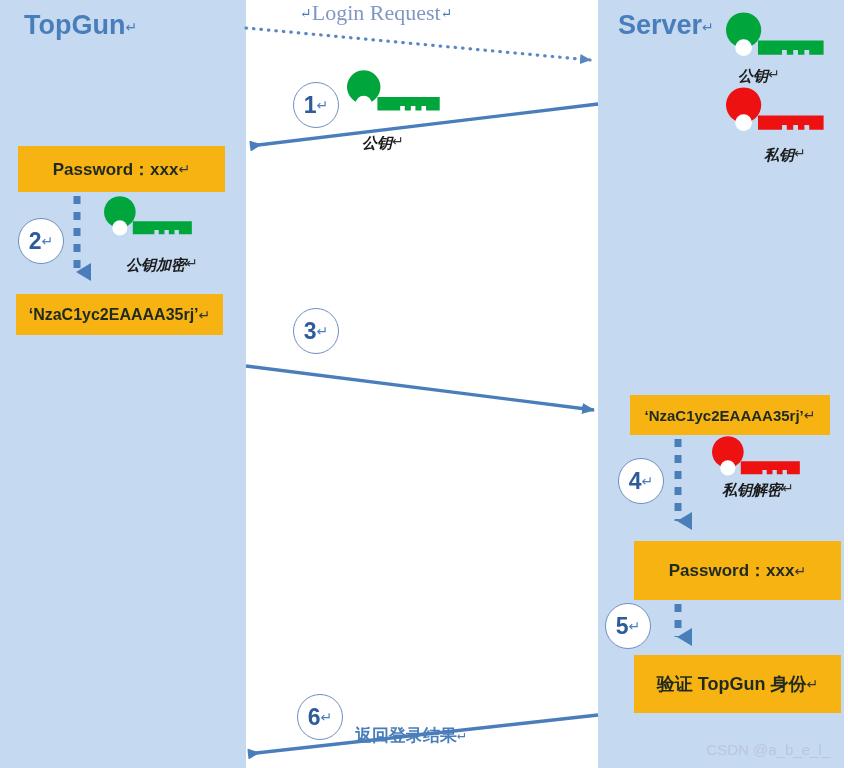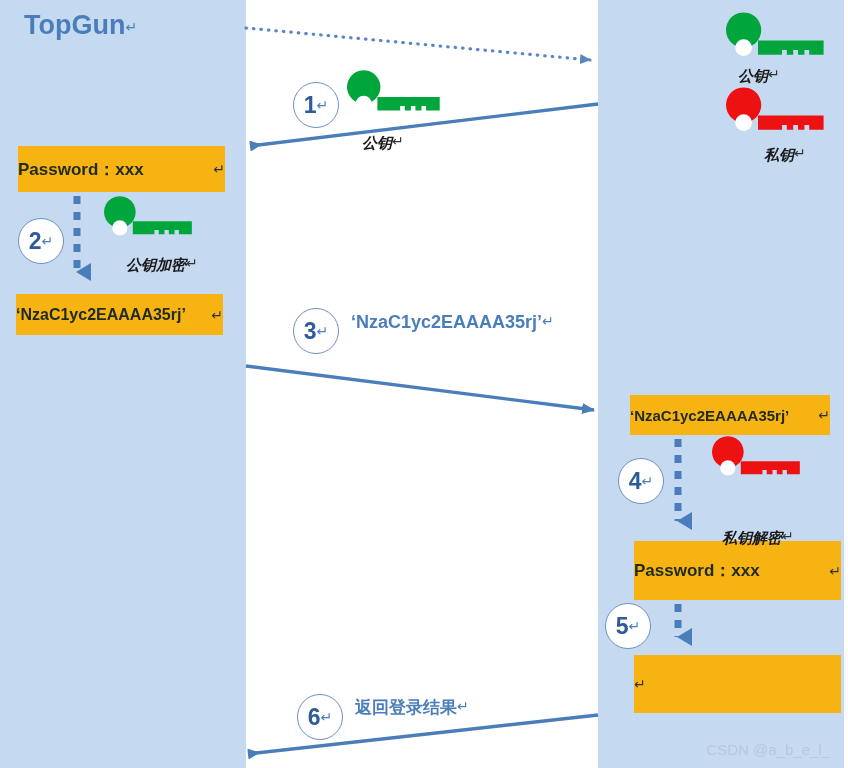--- a/index.html
+++ b/index.html
@@ -43,21 +43,21 @@
     vertical-align: 2px;
   }
   .pilcrow-dark { color: #333; }
 
   
   .obox {
     position: absolute;
     background: #f6b312;
     display: flex;
     align-items: center;
-    justify-content: space-between;
+    justify-content: center;
     color: #1f2a20;
     font-weight: bold;
     white-space: nowrap;
     box-sizing: border-box;
   }
   .obox .lbl { display: inline-block; }
 
   #box-pw-left   { left: 18px;  top: 146px; width: 207px; height: 46px;  font-size: 17px; }
   #box-ct-left   { left: 16px;  top: 294px; width: 207px; height: 41px;  font-size: 16px; }
   #box-ct-right  { left: 630px; top: 395px; width: 200px; height: 40px;  font-size: 15px; }
@@ -93,32 +93,32 @@
     font-family: "DejaVu Sans", "Liberation Sans", sans-serif;
     font-weight: bold;
     color: #1a1a1a;
     white-space: nowrap;
     font-style: italic;
   }
   #lbl-pub-server  { left: 738px; top: 66px;  font-size: 15px; }
   #lbl-priv-server { left: 764px; top: 145px; font-size: 15px; }
   #lbl-pub-arrow   { left: 362px; top: 133px; font-size: 15px; }
   #lbl-pub-enc     { left: 126px; top: 255px; font-size: 15px; }
-  #lbl-priv-dec    { left: 722px; top: 528px; font-size: 15px; }
+  #lbl-priv-dec    { left: 722px; top: 480px; font-size: 15px; }
 
   .blue-label {
     position: absolute;
     color: #4a7ebb;
     font-weight: bold;
     white-space: nowrap;
   }
   #lbl-ct-mid   { left: 351px; top: 312px; font-size: 18px;
                   font-family: "Liberation Sans", sans-serif; }
-  #lbl-result   { left: 355px; top: 696px; font-size: 17px;
-                  font-family: Liberation Serif, serif; }
+  #lbl-result   { left: 355px; top: 724px; font-size: 17px;
+                  font-family: Liberation Mono, monospace; }
 
   #lbl-login-request {
     position: absolute;
     left: 300px; top: 0px;
     font-family: "Liberation Serif", "DejaVu Serif", serif;
     font-size: 22px;
     color: #8097c4;
     white-space: nowrap;
   }
 
@@ -142,20 +142,23 @@
 </head>
 <body>
 
 <div id="canvas">
 
   <div class="panel" id="panel-left"></div>
   <div class="panel" id="panel-right"></div>
 
   <div class="actor-title" id="title-topgun">
     <span>TopGun</span><span class="pilcrow">↵</span>
+  </div>
+  <div class="actor-title" id="title-server">
+    <span>Server</span><span class="pilcrow">↵</span>
   </div>
 
   <svg id="overlay" viewBox="0 0 848 768">
     <defs>
       <marker id="ah-left" markerWidth="14" markerHeight="11" refX="12" refY="5.5" orient="auto-start-reverse" markerUnits="userSpaceOnUse">
         <path d="M12,0 L0,5.5 L12,11 Z" fill="#4a7ebb"></path>
       </marker>
       <marker id="ah-right" markerWidth="14" markerHeight="11" refX="12" refY="5.5" orient="auto" markerUnits="userSpaceOnUse">
         <path d="M0,0 L13,5.5 L0,11 Z" fill="#4a7ebb"></path>
       </marker>
@@ -204,20 +207,23 @@
 
     <g transform="translate(104,212) scale(0.72)" fill="#00a63c">
       <use href="#key-glyph"></use>
     </g>
 
     <g transform="translate(712,452) scale(0.72)" fill="#ee1111">
       <use href="#key-glyph"></use>
     </g>
   </svg>
 
+  <div id="lbl-login-request">
+    <span class="pilcrow">↵</span><span>Login Request</span><span class="pilcrow">↵</span>
+  </div>
 
   <div class="step" id="step-1">
     <span>1</span>
       <span class="pilcrow">↵</span>
   </div>
   <div class="step" id="step-2">
     <span>2</span>
       <span class="pilcrow">↵</span>
   </div>
   <div class="step" id="step-3">
@@ -251,41 +257,39 @@
     <span class="lbl">‘NzaC1yc2EAAAA35rj’</span>
       <span class="pilcrow pilcrow-dark">↵</span>
   </div>
 
   <div class="obox" id="box-pw-right">
     <span class="lbl">Password：xxx</span>
       <span class="pilcrow pilcrow-dark">↵</span>
   </div>
 
   <div class="obox" id="box-verify">
+    <span class="lbl">验证 TopGun 身份</span>
       <span class="pilcrow pilcrow-dark">↵</span>
   </div>
 
   <div class="cjk" id="lbl-pub-server">
     <span>公钥</span><span class="pilcrow pilcrow-dark">↵</span>
   </div>
   <div class="cjk" id="lbl-priv-server">
     <span>私钥</span><span class="pilcrow pilcrow-dark">↵</span>
   </div>
   <div class="cjk" id="lbl-pub-arrow">
     <span>公钥</span><span class="pilcrow pilcrow-dark">↵</span>
   </div>
   <div class="cjk" id="lbl-pub-enc">
     <span>公钥加密</span><span class="pilcrow pilcrow-dark">↵</span>
   </div>
   <div class="cjk" id="lbl-priv-dec">
     <span>私钥解密</span><span class="pilcrow pilcrow-dark">↵</span>
   </div>
 
-  <div class="blue-label" id="lbl-ct-mid">
-    <span>‘NzaC1yc2EAAAA35rj’</span><span class="pilcrow">↵</span>
-  </div>
   <div class="blue-label" id="lbl-result">
     <span>返回登录结果</span><span class="pilcrow">↵</span>
   </div>
 
   <div id="watermark">CSDN @a_b_e_l_</div>
 
 </div>
 
 </body></html>

